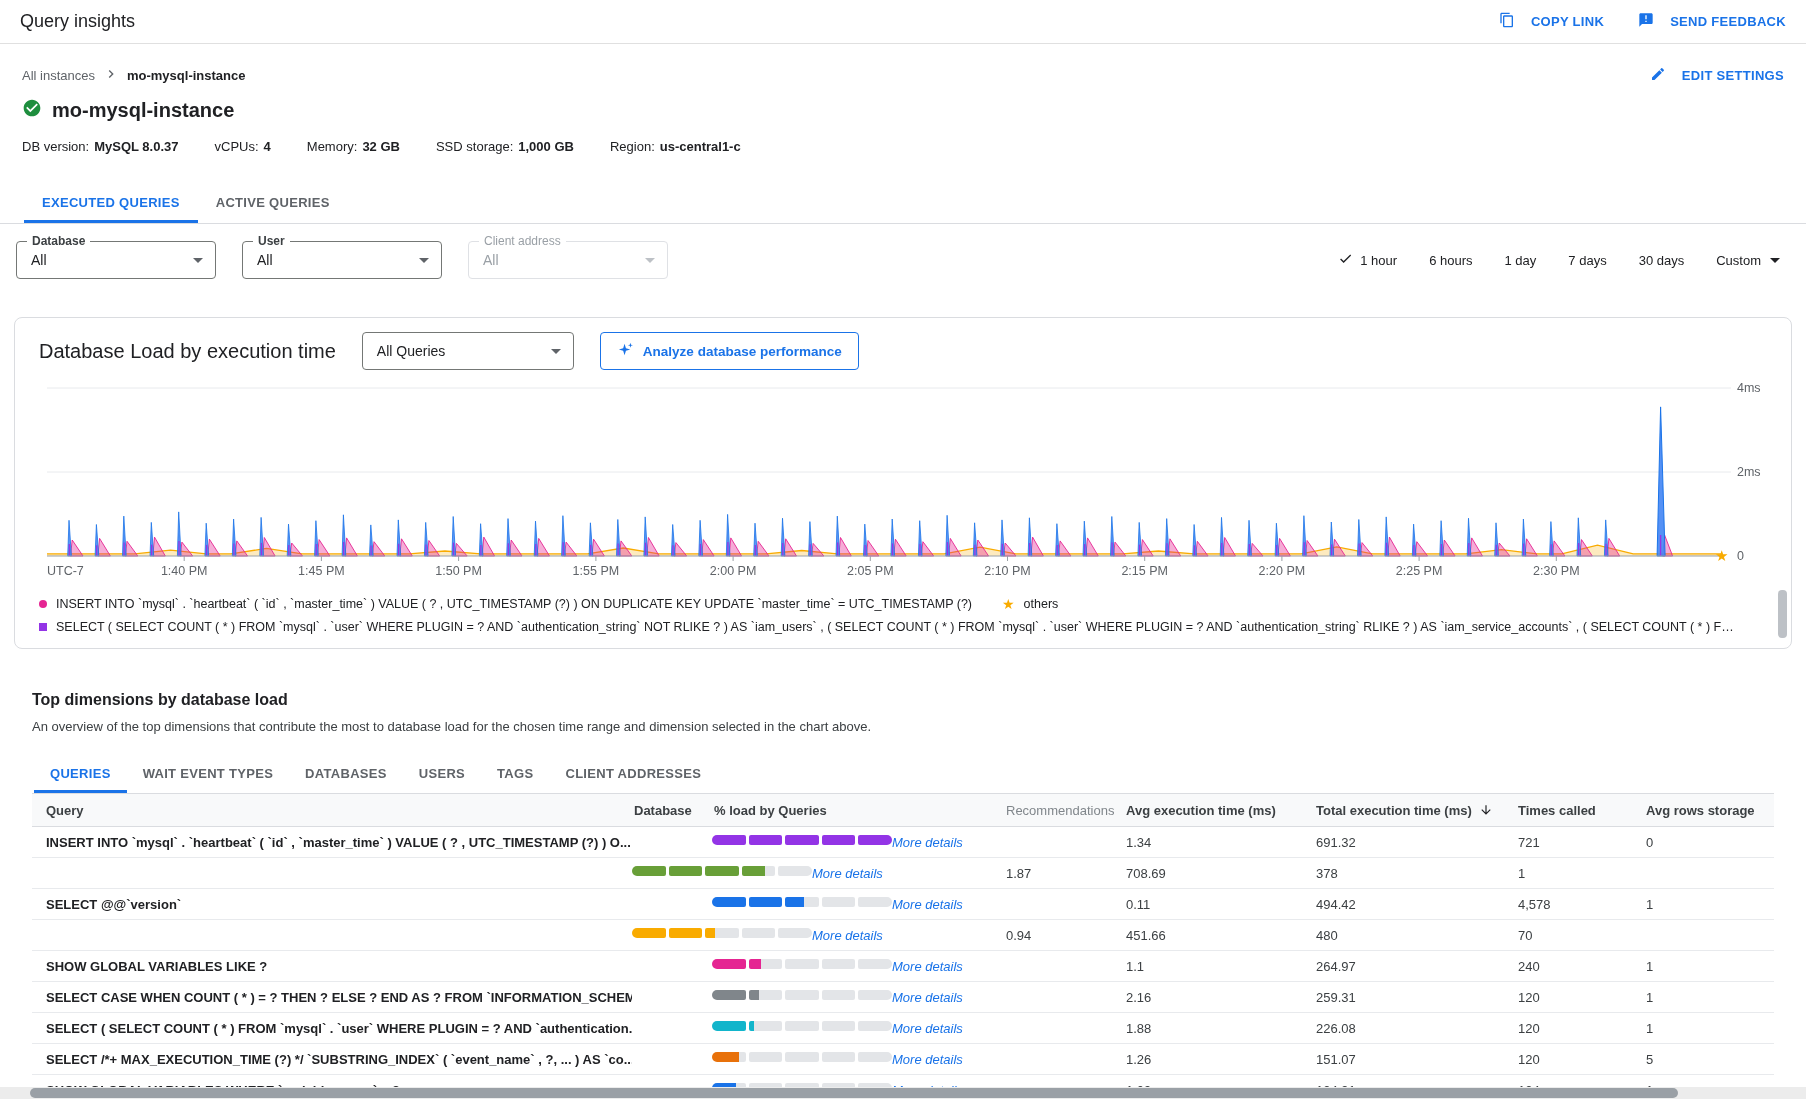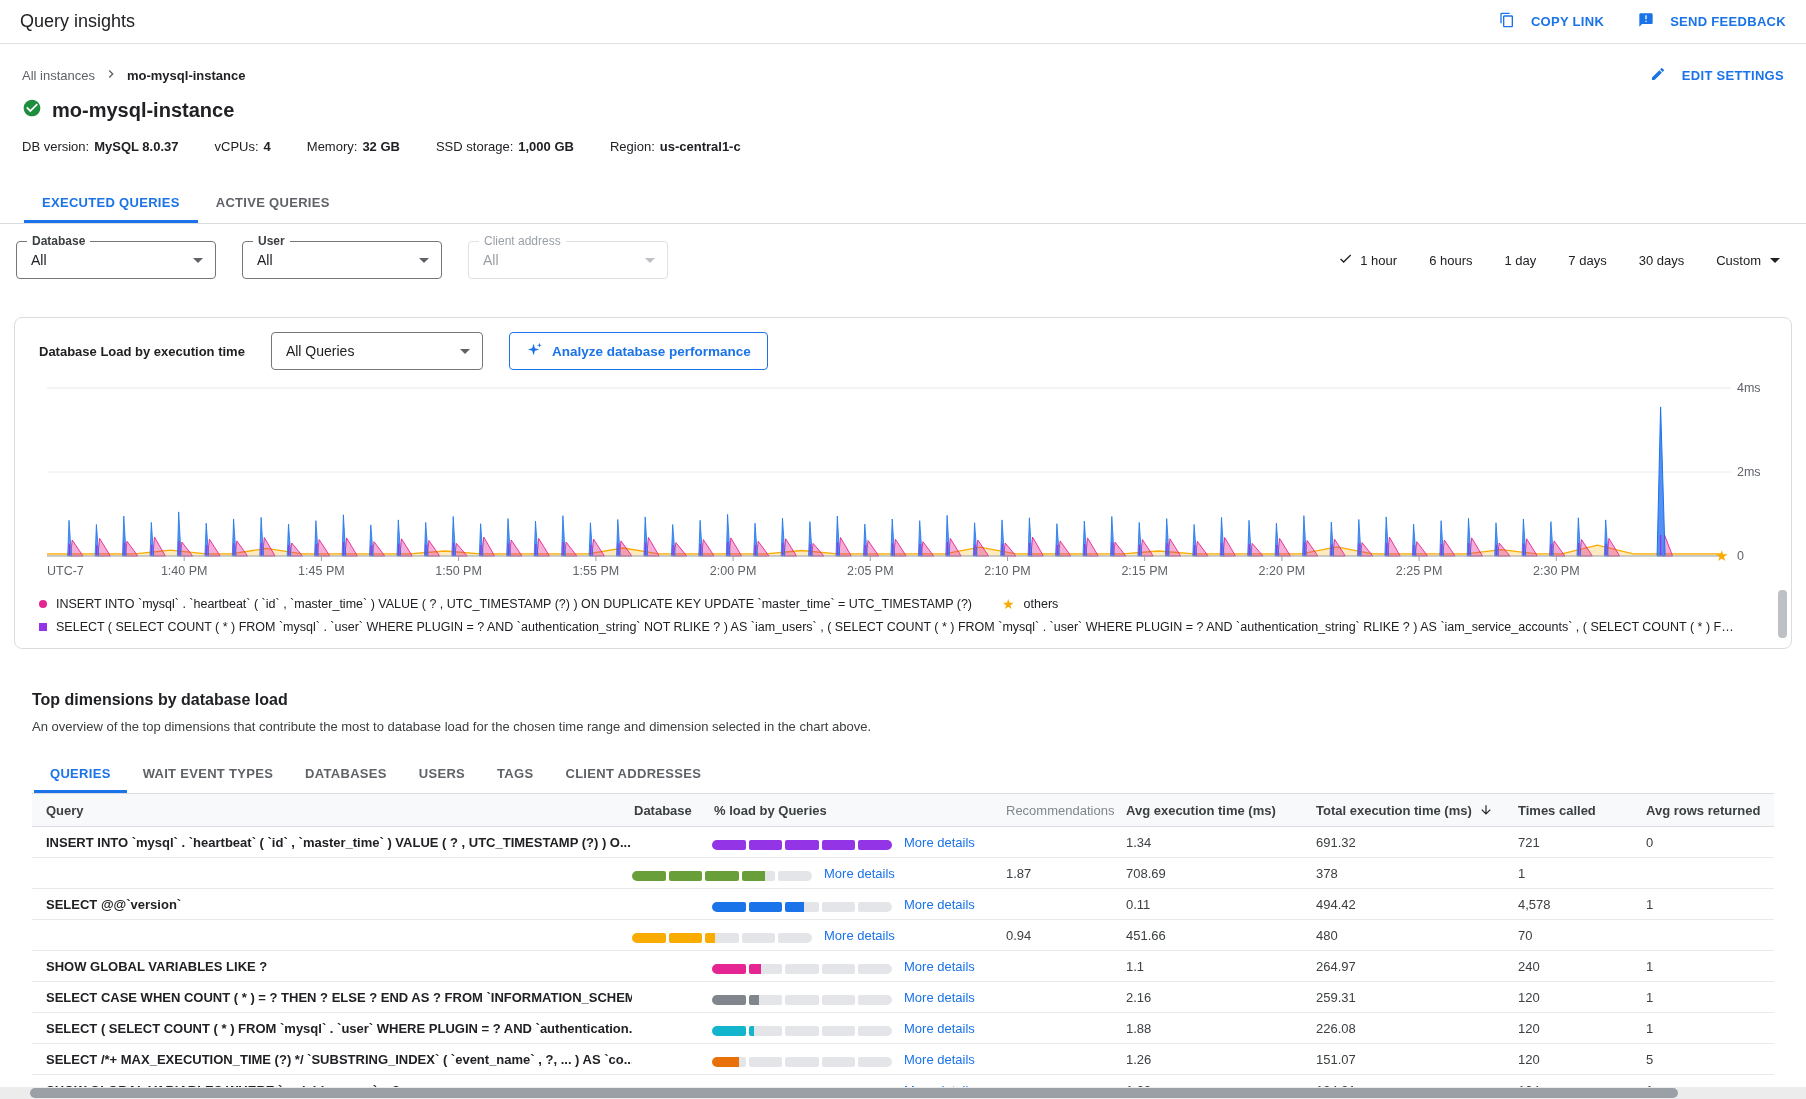--- a/index.html
+++ b/index.html
@@ -44,21 +44,21 @@
   .select.disabled .flabel{color:#9aa0a6;font-weight:400;}
   .select.disabled .value{color:#9aa0a6;}
   .select.disabled .caret{border-top-color:#bdc1c6;}
   .time-range{margin-left:auto;display:flex;align-items:center;gap:32px;font-size:13px;padding-right:10px;}
   .tr-item{display:flex;align-items:center;gap:7px;cursor:pointer;white-space:nowrap;}
   .tr-caret{width:0;height:0;border-left:5px solid transparent;border-right:5px solid transparent;
     border-top:5px solid #202124;margin-left:2px;}
   
   .chart-card{margin:38px 14px 0;border:1px solid #dadce0;border-radius:8px;padding:14px 24px 10px;}
   .chart-header{display:flex;align-items:center;gap:26px;}
-  .chart-title{font-size:13px;font-weight:700;}
+  .chart-title{font-size:20px;font-weight:400;}
   .chart-select{position:relative;width:212px;height:38px;border:1px solid #747775;border-radius:4px;
     display:flex;align-items:center;padding:0 32px 0 14px;font-size:14px;background:#fff;cursor:pointer;}
   .chart-select .caret{position:absolute;right:12px;top:16px;width:0;height:0;
     border-left:5px solid transparent;border-right:5px solid transparent;border-top:5px solid #5f6368;}
   .analyze-btn{display:flex;align-items:center;gap:9px;height:38px;padding:0 16px;
     border:1px solid #1a73e8;border-radius:4px;background:#fff;color:#1a73e8;
     font-size:13.5px;font-weight:700;cursor:pointer;font-family:"Liberation Sans",sans-serif;}
   #load-chart{display:block;margin-top:2px;width:1746px;height:214px;}
   #load-chart text{font-family:"Liberation Sans",sans-serif;}
   .legend{margin-top:6px;position:relative;padding-right:26px;}
@@ -81,21 +81,21 @@
     color:#5f6368;border-bottom:3px solid transparent;cursor:pointer;white-space:nowrap;}
   .dim-tab.active{color:#1a73e8;border-bottom-color:#1a73e8;}
   .grid-cols{display:grid;grid-template-columns:600px 80px 292px 120px 190px 202px 128px 1fr;align-items:center;}
   .t-head{height:33px;background:#f8f9fa;border-bottom:1px solid #dadce0;
     font-size:13px;font-weight:700;color:#3c4043;}
   .t-head .cell{padding-left:2px;white-space:nowrap;overflow:hidden;}
   .t-head .cell.first{padding-left:14px;}
   .t-head .cell.rec{color:#80868b;font-weight:400;}
   .t-row{height:31px;border-bottom:1px solid #e8eaed;font-size:13px;}
   .q-cell{padding-left:14px;font-weight:700;color:#202124;white-space:nowrap;overflow:hidden;}
-  .load-cell{display:flex;align-items:flex-end;gap:12px;}
+  .load-cell{display:flex;align-items:flex-start;font-style:italic;}
   .load-bar{display:flex;gap:3px;width:180px;height:10px;flex:none;}
   .load-seg{flex:1;border-radius:2px;}
   .load-seg.first{border-top-left-radius:5px;border-bottom-left-radius:5px;}
   .load-seg.last{border-top-right-radius:5px;border-bottom-right-radius:5px;}
   .more-link{color:#1a73e8;cursor:pointer;white-space:nowrap;}
   .num-cell{color:#3c4043;padding-left:2px;}
   
   .h-scrollbar{position:absolute;left:0;bottom:0;width:1806px;height:12px;background:#ececec;}
   .h-thumb{position:absolute;left:30px;top:1px;width:1648px;height:10px;background:#9aa0a6;border-radius:6px;cursor:pointer;}
 </style>
@@ -486,21 +486,21 @@
   <div class="t-head grid-cols">
       <div class="cell first"><span>Query</span></div>
       <div class="cell"><span>Database</span></div>
       <div class="cell"><span>% load by Queries</span></div>
       <div class="cell rec"><span>Recommendations</span></div>
       <div class="cell"><span>Avg execution time (ms)</span></div>
       <div class="cell"><span>Total execution time (ms)</span><span><svg width="14" height="14" viewBox="0 0 24 24" style="margin-left:7px;vertical-align:-2px">
             <path fill="#202124" d="M20 12l-1.41-1.41L13 16.17V4h-2v12.17l-5.58-5.59L4 12l8 8 8-8z"></path>
           </svg></span></div>
       <div class="cell"><span>Times called</span></div>
-      <div class="cell"><span>Avg rows returned</span></div>
+      <div class="cell"><span>Avg rows storage</span></div>
     </div>
   <div id="table-body">
       <div class="t-row grid-cols">
         <div class="q-cell">INSERT INTO `mysql` . `heartbeat` ( `id` , `master_time` ) VALUE ( ? , UTC_TIMESTAMP (?) ) O...</div>
         <div class="num-cell"></div>
         <div class="load-cell">
           <div class="load-bar">
             <div class="load-seg first" style="background: rgb(147, 52, 230);"></div>
             <div class="load-seg" style="background: rgb(147, 52, 230);"></div>
             <div class="load-seg" style="background: rgb(147, 52, 230);"></div>

